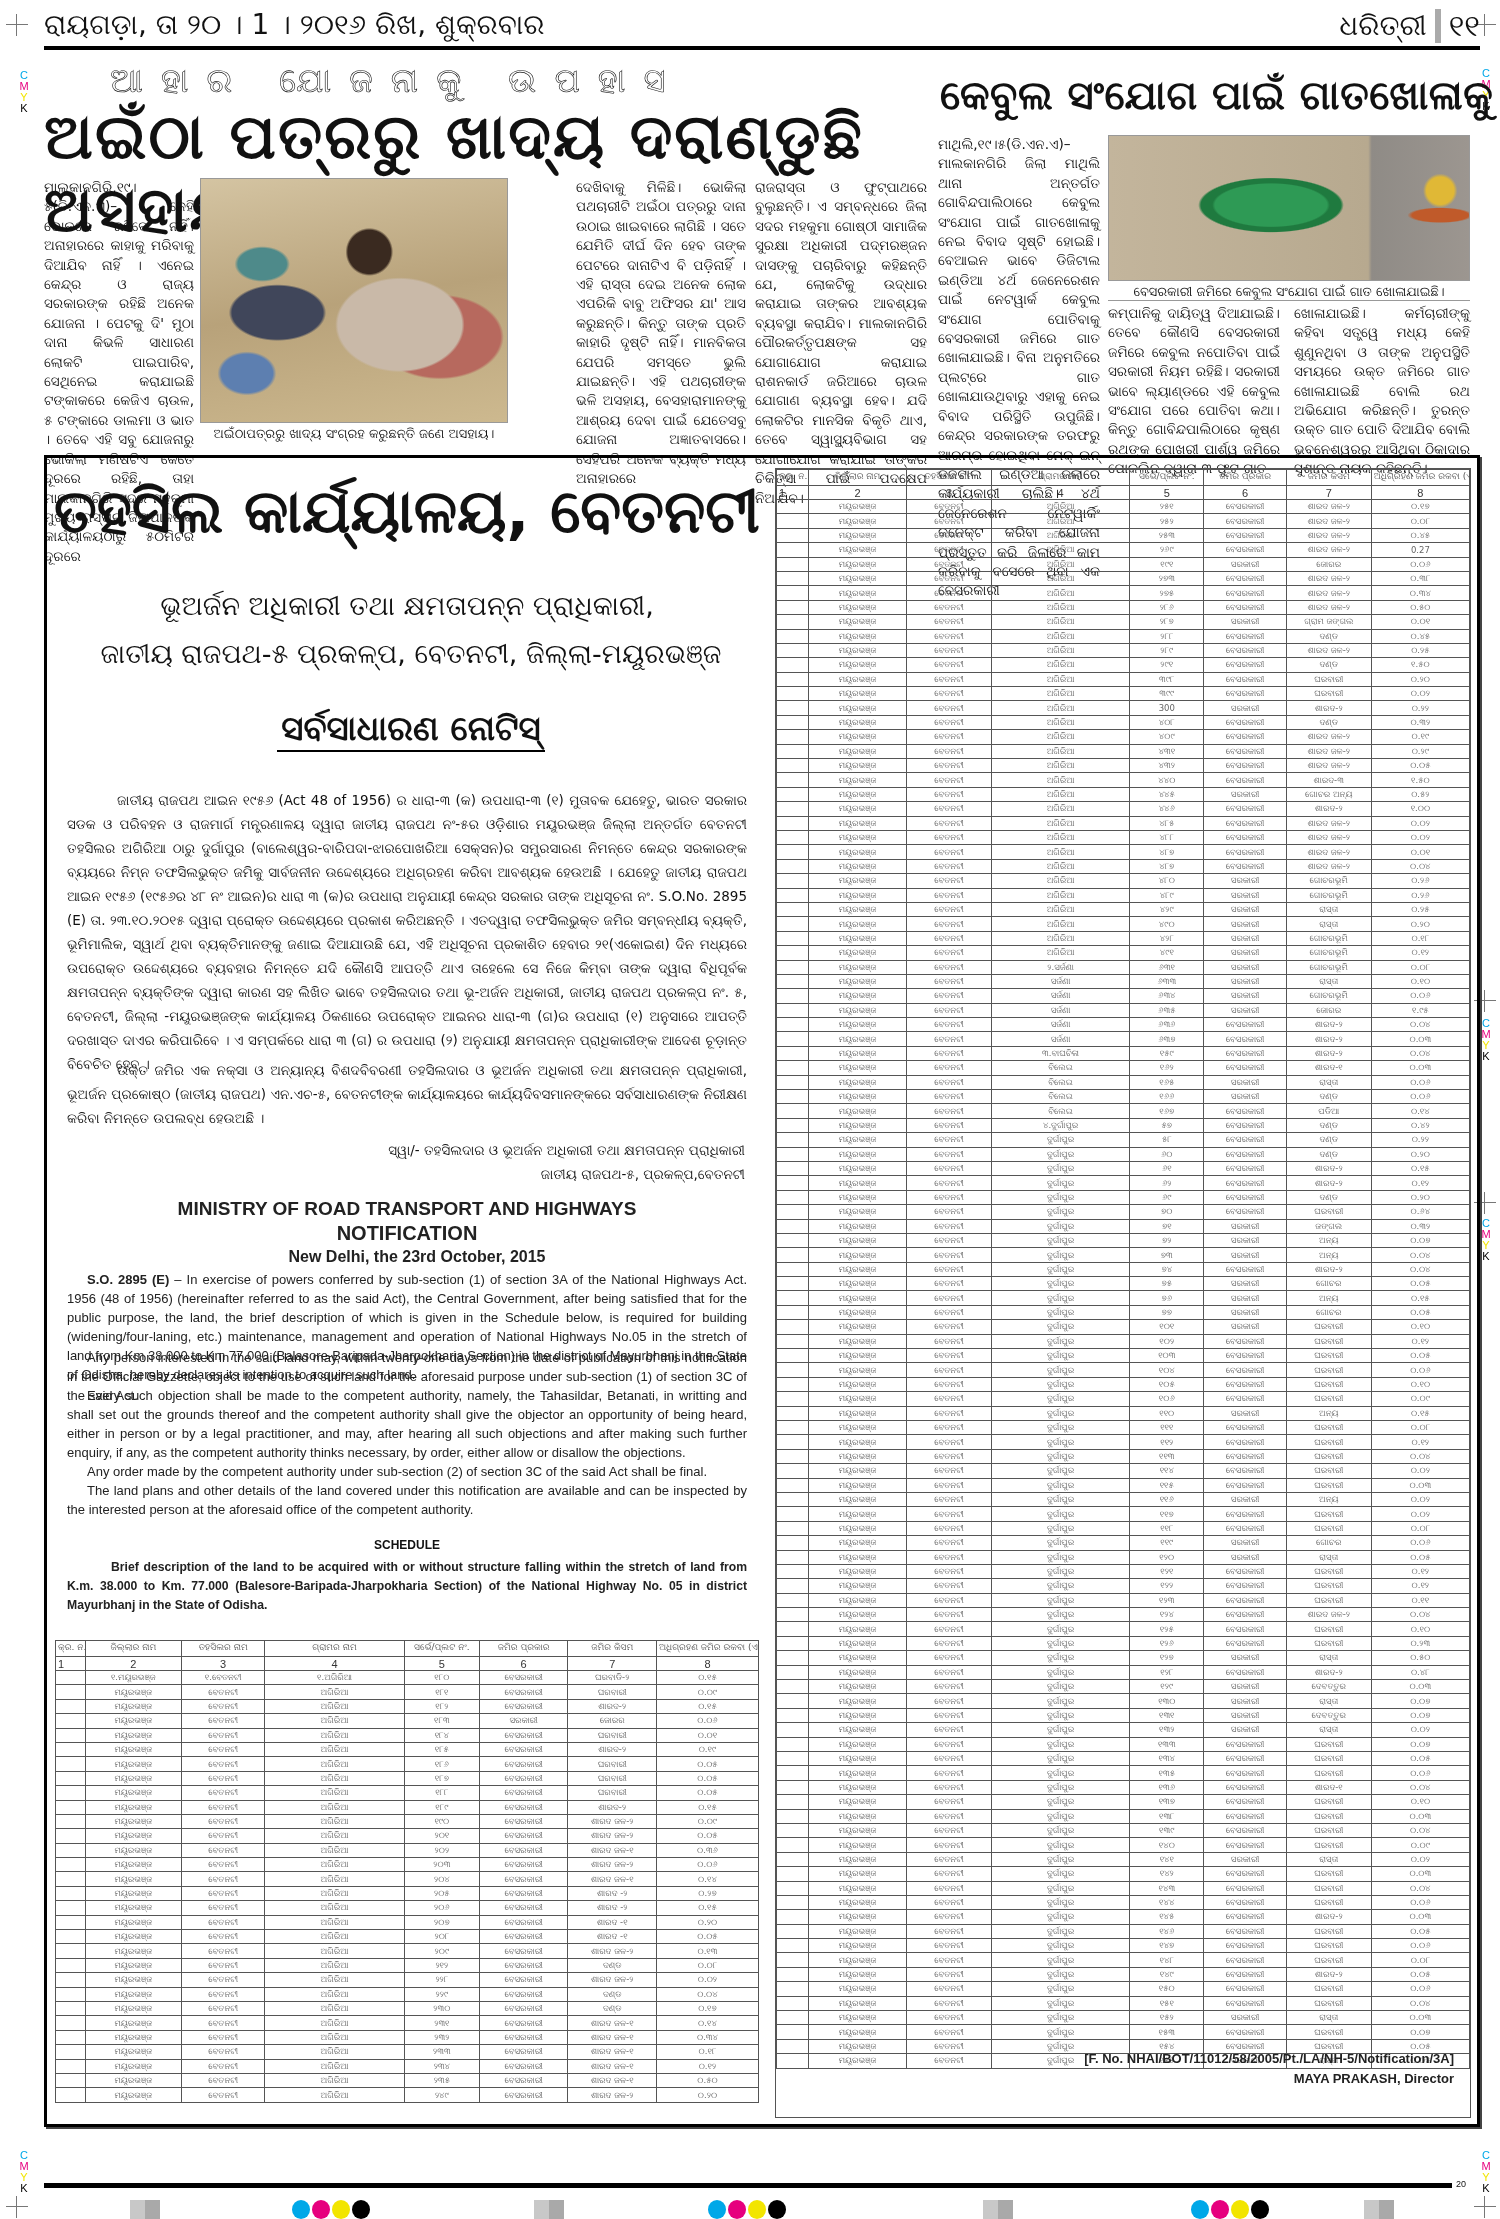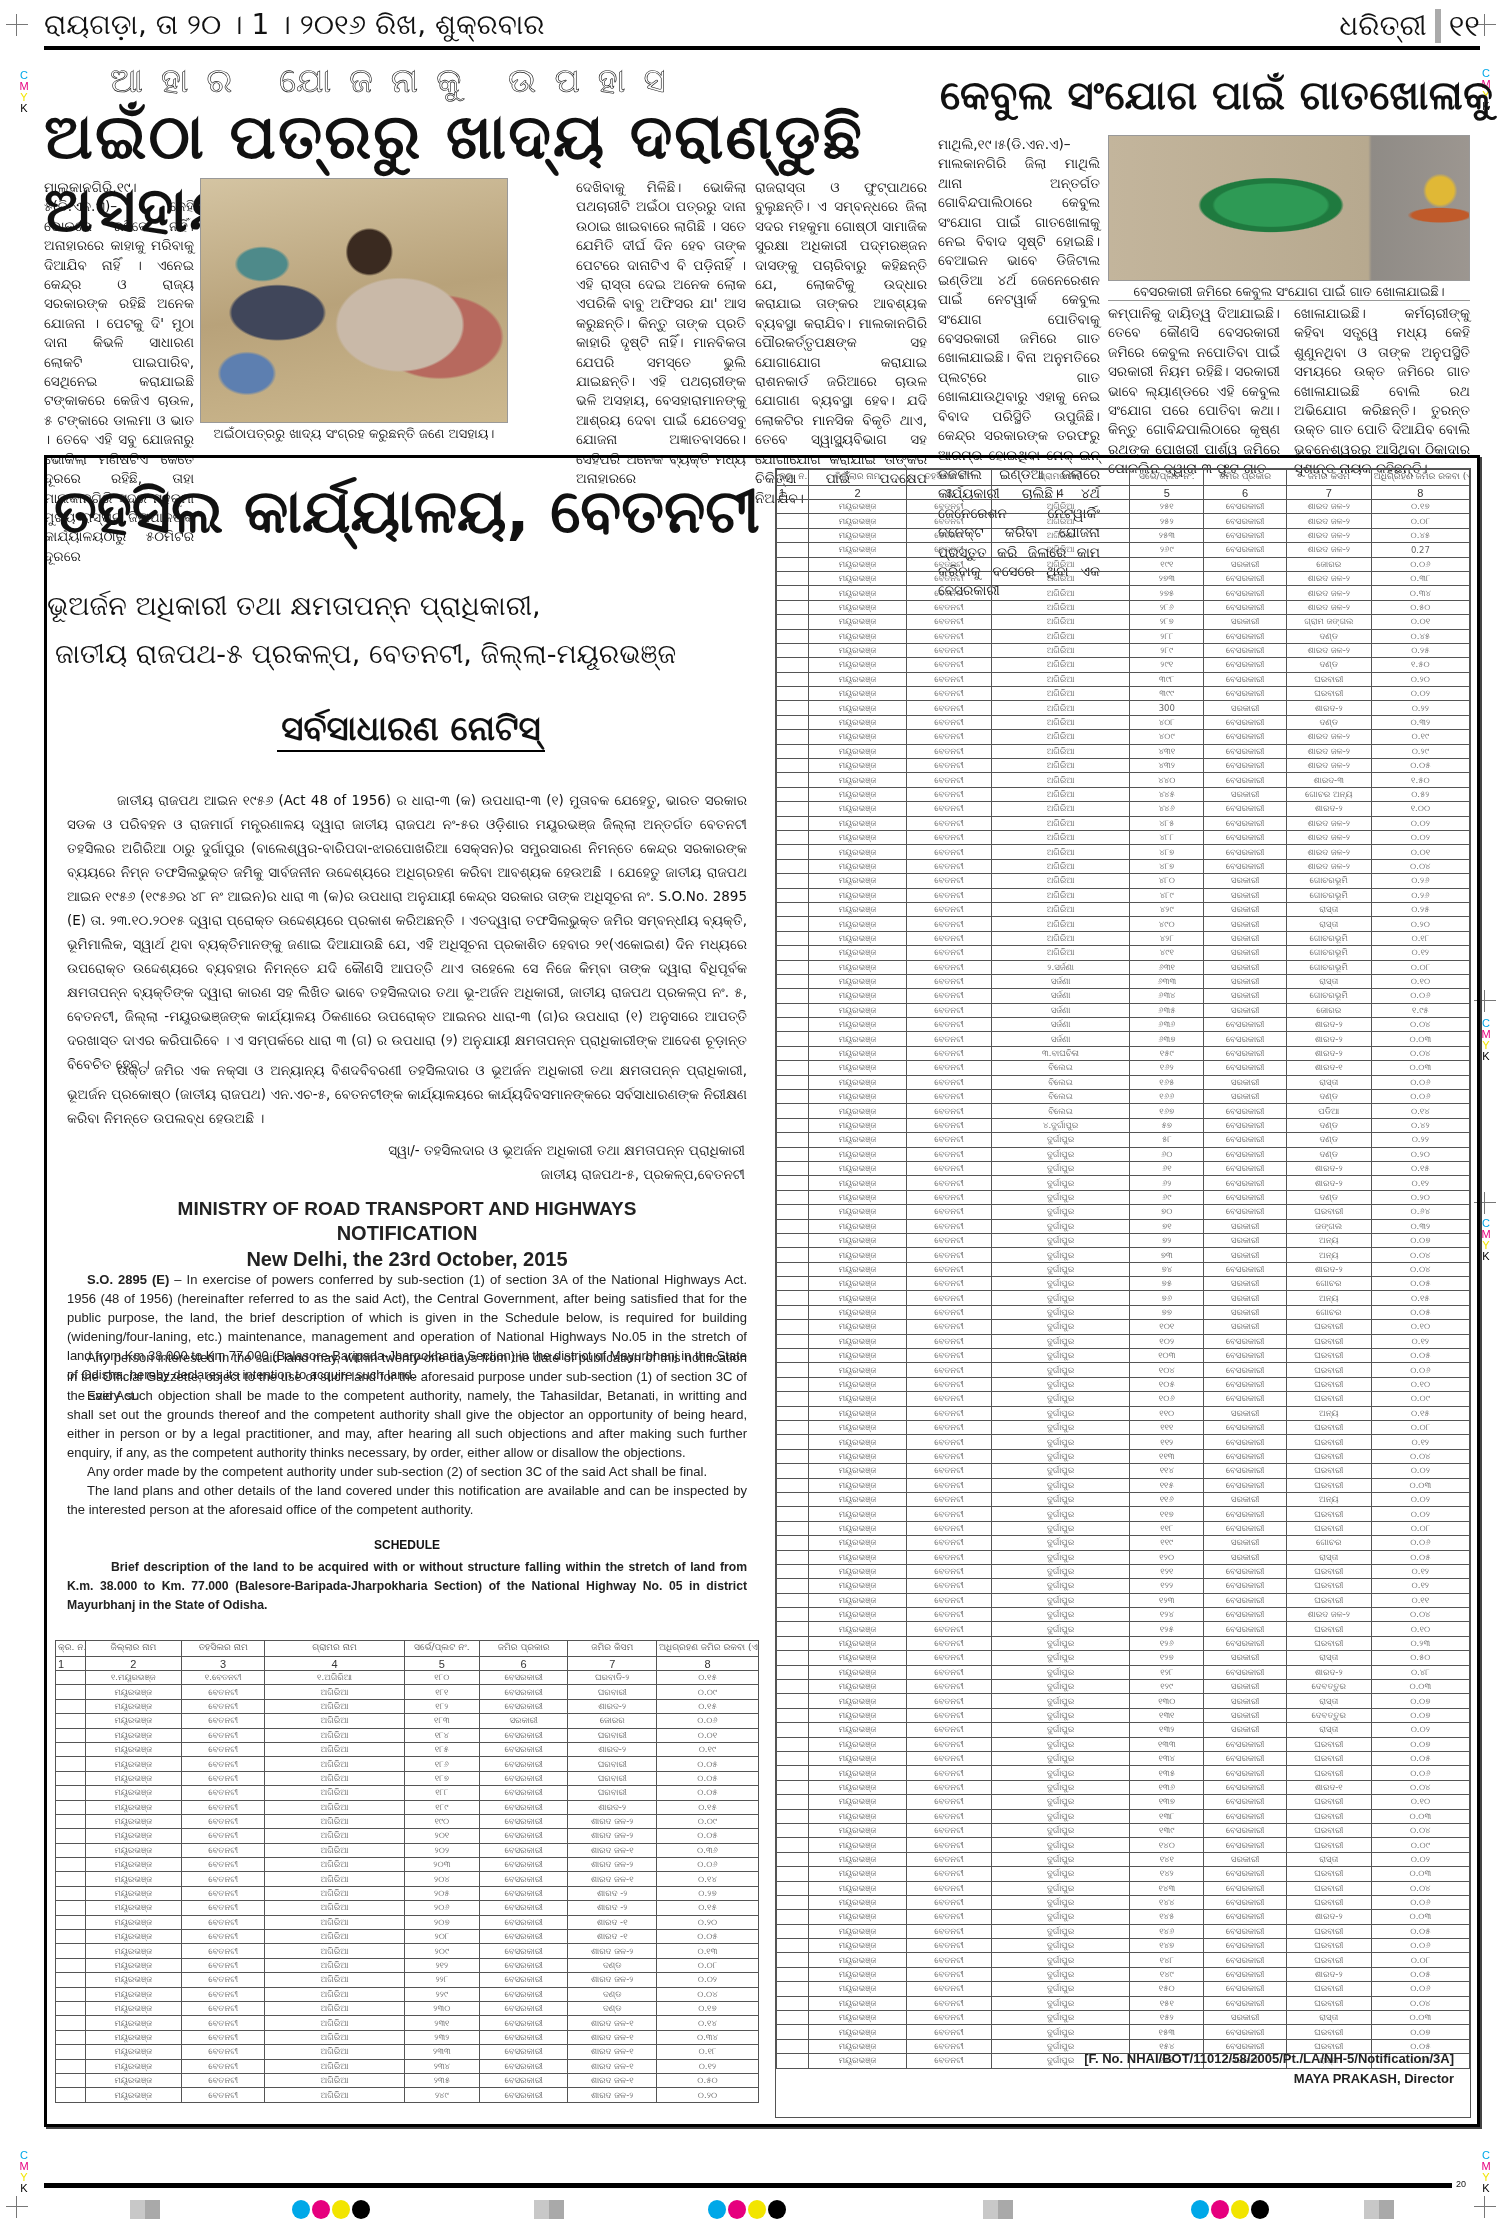--- a/index.html
+++ b/index.html
@@ -46,21 +46,21 @@
       radial-gradient(ellipse at 45% 48%, #1f7a3f 0 25%, transparent 26%),
       radial-gradient(circle at 92% 38%, #e0b836 0 4%, transparent 5%),
       radial-gradient(ellipse at 92% 55%, #c05a2a 0 6%, transparent 7%),
       linear-gradient(90deg, #c3b59c 0%, #b7a98f 72%, #8f8b86 73%, #9c9690 100%); }
   .rule2 { position: absolute; left: 1108px; top: 300px; width: 362px; height: 1px; background: #999; }
 
   
   .notice { position: absolute; left: 44px; top: 455px; width: 1436px; height: 1672px; border: 3px solid #000; box-shadow: 2px 2px 0 #444; }
   .notice-left { position: absolute; left: 0; top: 0; width: 720px; height: 100%; }
   .notice-title { position: absolute; left: 0; top: 18px; width: 720px; text-align: center; font-size: 60px; font-weight: bold; }
-  .notice-sub { position: absolute; left: 0; width: 720px; text-align: left; font-size: 27px; }
+  .notice-sub { position: absolute; left: 0; width: 720px; text-align: center; font-size: 27px; }
   .notice-head { position: absolute; left: 4px; top: 250px; width: 720px; text-align: center; font-size: 34px; font-weight: bold; }
   .notice-head span { border-bottom: 2px solid #000; padding: 0 4px 2px; }
   .odia-para { position: absolute; left: 20px; width: 680px; font-size: 13.5px; line-height: 24px; text-align: justify; text-indent: 50px; }
   .sign { position: absolute; right: 22px; font-size: 13.5px; line-height: 24px; text-align: right; }
   .eng-title { position: absolute; left: 0; width: 720px; text-align: center; font-family: "Liberation Sans", sans-serif; font-weight: bold; color: #222; }
   .eng-para { position: absolute; left: 20px; width: 680px; font-family: "Liberation Sans", sans-serif; font-size: 13px; line-height: 19px; text-align: justify; text-indent: 20px; color: #222; }
   .eng-para b { font-weight: bold; }
   .sched-title { position: absolute; left: 0; width: 720px; text-align: center; font-family: "Liberation Sans", sans-serif; font-size: 12px; font-weight: bold; }
   .sched-desc { position: absolute; left: 20px; width: 680px; font-family: "Liberation Sans", sans-serif; font-size: 12.2px; line-height: 19px; font-weight: bold; text-align: justify; text-indent: 44px; color: #222; }
 
@@ -164,21 +164,21 @@
 
     <p class="odia-para" style="top:330px;">ଜାତୀୟ ରାଜପଥ ଆଇନ ୧୯୫୬ (Act 48 of 1956) ର ଧାରା-୩ (କ) ଉପଧାରା-୩ (୧) ମୁତାବକ ଯେହେତୁ, ଭାରତ ସରକାର ସଡକ ଓ ପରିବହନ ଓ ରାଜମାର୍ଗ ମନ୍ତ୍ରଣାଳୟ ଦ୍ୱାରା ଜାତୀୟ ରାଜପଥ ନଂ-୫ର ଓଡ଼ିଶାର ମୟୂରଭଞ୍ଜ ଜିଲ୍ଲା ଅନ୍ତର୍ଗତ ବେତନଟୀ ତହସିଲର ଅଗିରିଆ ଠାରୁ ଦୁର୍ଗାପୁର (ବାଲେଶ୍ୱର-ବାରିପଦା-ଝାରପୋଖରିଆ ସେକ୍ସନ)ର ସମ୍ପ୍ରସାରଣ ନିମନ୍ତେ କେନ୍ଦ୍ର ସରକାରଙ୍କ ବ୍ୟୟରେ ନିମ୍ନ ତଫସିଲଭୁକ୍ତ ଜମିକୁ ସାର୍ବଜନୀନ ଉଦ୍ଦେଶ୍ୟରେ ଅଧିଗ୍ରହଣ କରିବା ଆବଶ୍ୟକ ହେଉଅଛି । ଯେହେତୁ ଜାତୀୟ ରାଜପଥ ଆଇନ ୧୯୫୬ (୧୯୫୬ର ୪୮ ନଂ ଆଇନ)ର ଧାରା ୩ (କ)ର ଉପଧାରା ଅନୁଯାୟୀ କେନ୍ଦ୍ର ସରକାର ତାଙ୍କ ଅଧିସୂଚନା ନଂ. S.O.No. 2895 (E) ତା. ୨୩.୧୦.୨୦୧୫ ଦ୍ୱାରା ପ୍ରୋକ୍ତ ଉଦ୍ଦେଶ୍ୟରେ ପ୍ରକାଶ କରିଅଛନ୍ତି । ଏତଦ୍ୱାରା ତଫସିଲଭୁକ୍ତ ଜମିର ସମ୍ବନ୍ଧୀୟ ବ୍ୟକ୍ତି, ଭୂମିମାଲିକ, ସ୍ୱାର୍ଥ ଥିବା ବ୍ୟକ୍ତିମାନଙ୍କୁ ଜଣାଇ ଦିଆଯାଉଛି ଯେ, ଏହି ଅଧିସୂଚନା ପ୍ରକାଶିତ ହେବାର ୨୧(ଏକୋଇଶ) ଦିନ ମଧ୍ୟରେ ଉପରୋକ୍ତ ଉଦ୍ଦେଶ୍ୟରେ ବ୍ୟବହାର ନିମନ୍ତେ ଯଦି କୌଣସି ଆପତ୍ତି ଥାଏ ତାହେଲେ ସେ ନିଜେ କିମ୍ବା ତାଙ୍କ ଦ୍ୱାରା ବିଧିପୂର୍ବକ କ୍ଷମତାପନ୍ନ ବ୍ୟକ୍ତିଙ୍କ ଦ୍ୱାରା କାରଣ ସହ ଲିଖିତ ଭାବେ ତହସିଲଦାର ତଥା ଭୂ-ଅର୍ଜନ ଅଧିକାରୀ, ଜାତୀୟ ରାଜପଥ ପ୍ରକଳ୍ପ ନଂ. ୫, ବେତନଟୀ, ଜିଲ୍ଲା -ମୟୂରଭଞ୍ଜଙ୍କ କାର୍ଯ୍ୟାଳୟ ଠିକଣାରେ ଉପରୋକ୍ତ ଆଇନର ଧାରା-୩ (ଗ)ର ଉପଧାରା (୧) ଅନୁସାରେ ଆପତ୍ତି ଦରଖାସ୍ତ ଦାଏର କରିପାରିବେ । ଏ ସମ୍ପର୍କରେ ଧାରା ୩ (ଗ) ର ଉପଧାରା (୨) ଅନୁଯାୟୀ କ୍ଷମତାପନ୍ନ ପ୍ରାଧିକାରୀଙ୍କ ଆଦେଶ ଚୂଡ଼ାନ୍ତ ବିବେଚିତ ହେବ ।</p>
     <p class="odia-para" style="top:600px;">ଉକ୍ତ ଜମିର ଏକ ନକ୍ସା ଓ ଅନ୍ୟାନ୍ୟ ବିଶଦବିବରଣୀ ତହସିଲଦାର ଓ ଭୂଅର୍ଜନ ଅଧିକାରୀ ତଥା କ୍ଷମତାପନ୍ନ ପ୍ରାଧିକାରୀ, ଭୂଅର୍ଜନ ପ୍ରକୋଷ୍ଠ (ଜାତୀୟ ରାଜପଥ) ଏନ.ଏଚ-୫, ବେତନଟୀଙ୍କ କାର୍ଯ୍ୟାଳୟରେ କାର୍ଯ୍ୟଦିବସମାନଙ୍କରେ ସର୍ବସାଧାରଣଙ୍କ ନିରୀକ୍ଷଣ କରିବା ନିମନ୍ତେ ଉପଲବ୍ଧ ହେଉଅଛି ।</p>
     <div class="sign" style="top:680px;">
       <div>ସ୍ୱା/- ତହସିଲଦାର ଓ ଭୂଅର୍ଜନ ଅଧିକାରୀ ତଥା କ୍ଷମତାପନ୍ନ ପ୍ରାଧିକାରୀ</div>
       <div>ଜାତୀୟ ରାଜପଥ-୫, ପ୍ରକଳ୍ପ,ବେତନଟୀ</div>
     </div>
 
     <div class="eng-title" style="top:740px;font-size:19px;">MINISTRY OF ROAD TRANSPORT AND HIGHWAYS</div>
     <div class="eng-title" style="top:764px;font-size:20px;">NOTIFICATION</div>
-    <div class="eng-title" style="top:790px;font-size:20px;">New Delhi, the 23rd October, 2015</div>
+    <div class="eng-title" style="top:790px;font-size:16px;margin-left:10px;">New Delhi, the 23rd October, 2015</div>
 
     <p class="eng-para" style="top:812px;"><b>S.O. 2895 (E)</b><span> – In exercise of powers conferred by sub-section (1) of section 3A of the National Highways Act. 1956 (48 of 1956) (hereinafter referred to as the said Act), the Central Government, after being satisfied that for the public purpose, the land, the brief description of which is given in the Schedule below, is required for building (widening/four-laning, etc.) maintenance, management and operation of National Highways No.05 in the stretch of land from Km 38.000 to Km 77.000 (Balasore-Baripada-Jharpokharia Section) in the district of Mayurbhanj in the State of Odisha, hereby declares its intention to acquire such land.</span></p>
     <p class="eng-para" style="top:890px;">Any person interested in the said land may, within twenty-one days from the date of publication of this notification in the Official Gazzette, object to the use of such land for the aforesaid purpose under sub-section (1) of section 3C of the said Act.</p>
     <p class="eng-para" style="top:928px;">Every such objection shall be made to the competent authority, namely, the Tahasildar, Betanati, in writting and shall set out the grounds thereof and the competent authority shall give the objector an opportunity of being heard, either in person or by a legal practitioner, and may, after hearing  all such objections and after making such further enquiry, if any, as the competent authority thinks necessary, by order, either allow or disallow the objections.</p>
     <p class="eng-para" style="top:1004px;">Any order made by the competent authority under sub-section (2) of section 3C of the said Act shall be final.</p>
     <p class="eng-para" style="top:1023px;">The land plans and other details of the land covered under this notification are available and can be inspected by the interested person at the aforesaid office of the competent authority.</p>
 
     <div class="sched-title" style="top:1080px;">SCHEDULE</div>
     <p class="sched-desc" style="top:1100px;">Brief description of the land to be acquired with or without structure falling within the stretch of land from K.m. 38.000 to Km. 77.000 (Balesore-Baripada-Jharpokharia Section) of the National Highway No. 05 in district Mayurbhanj in the State of Odisha.</p>
 

